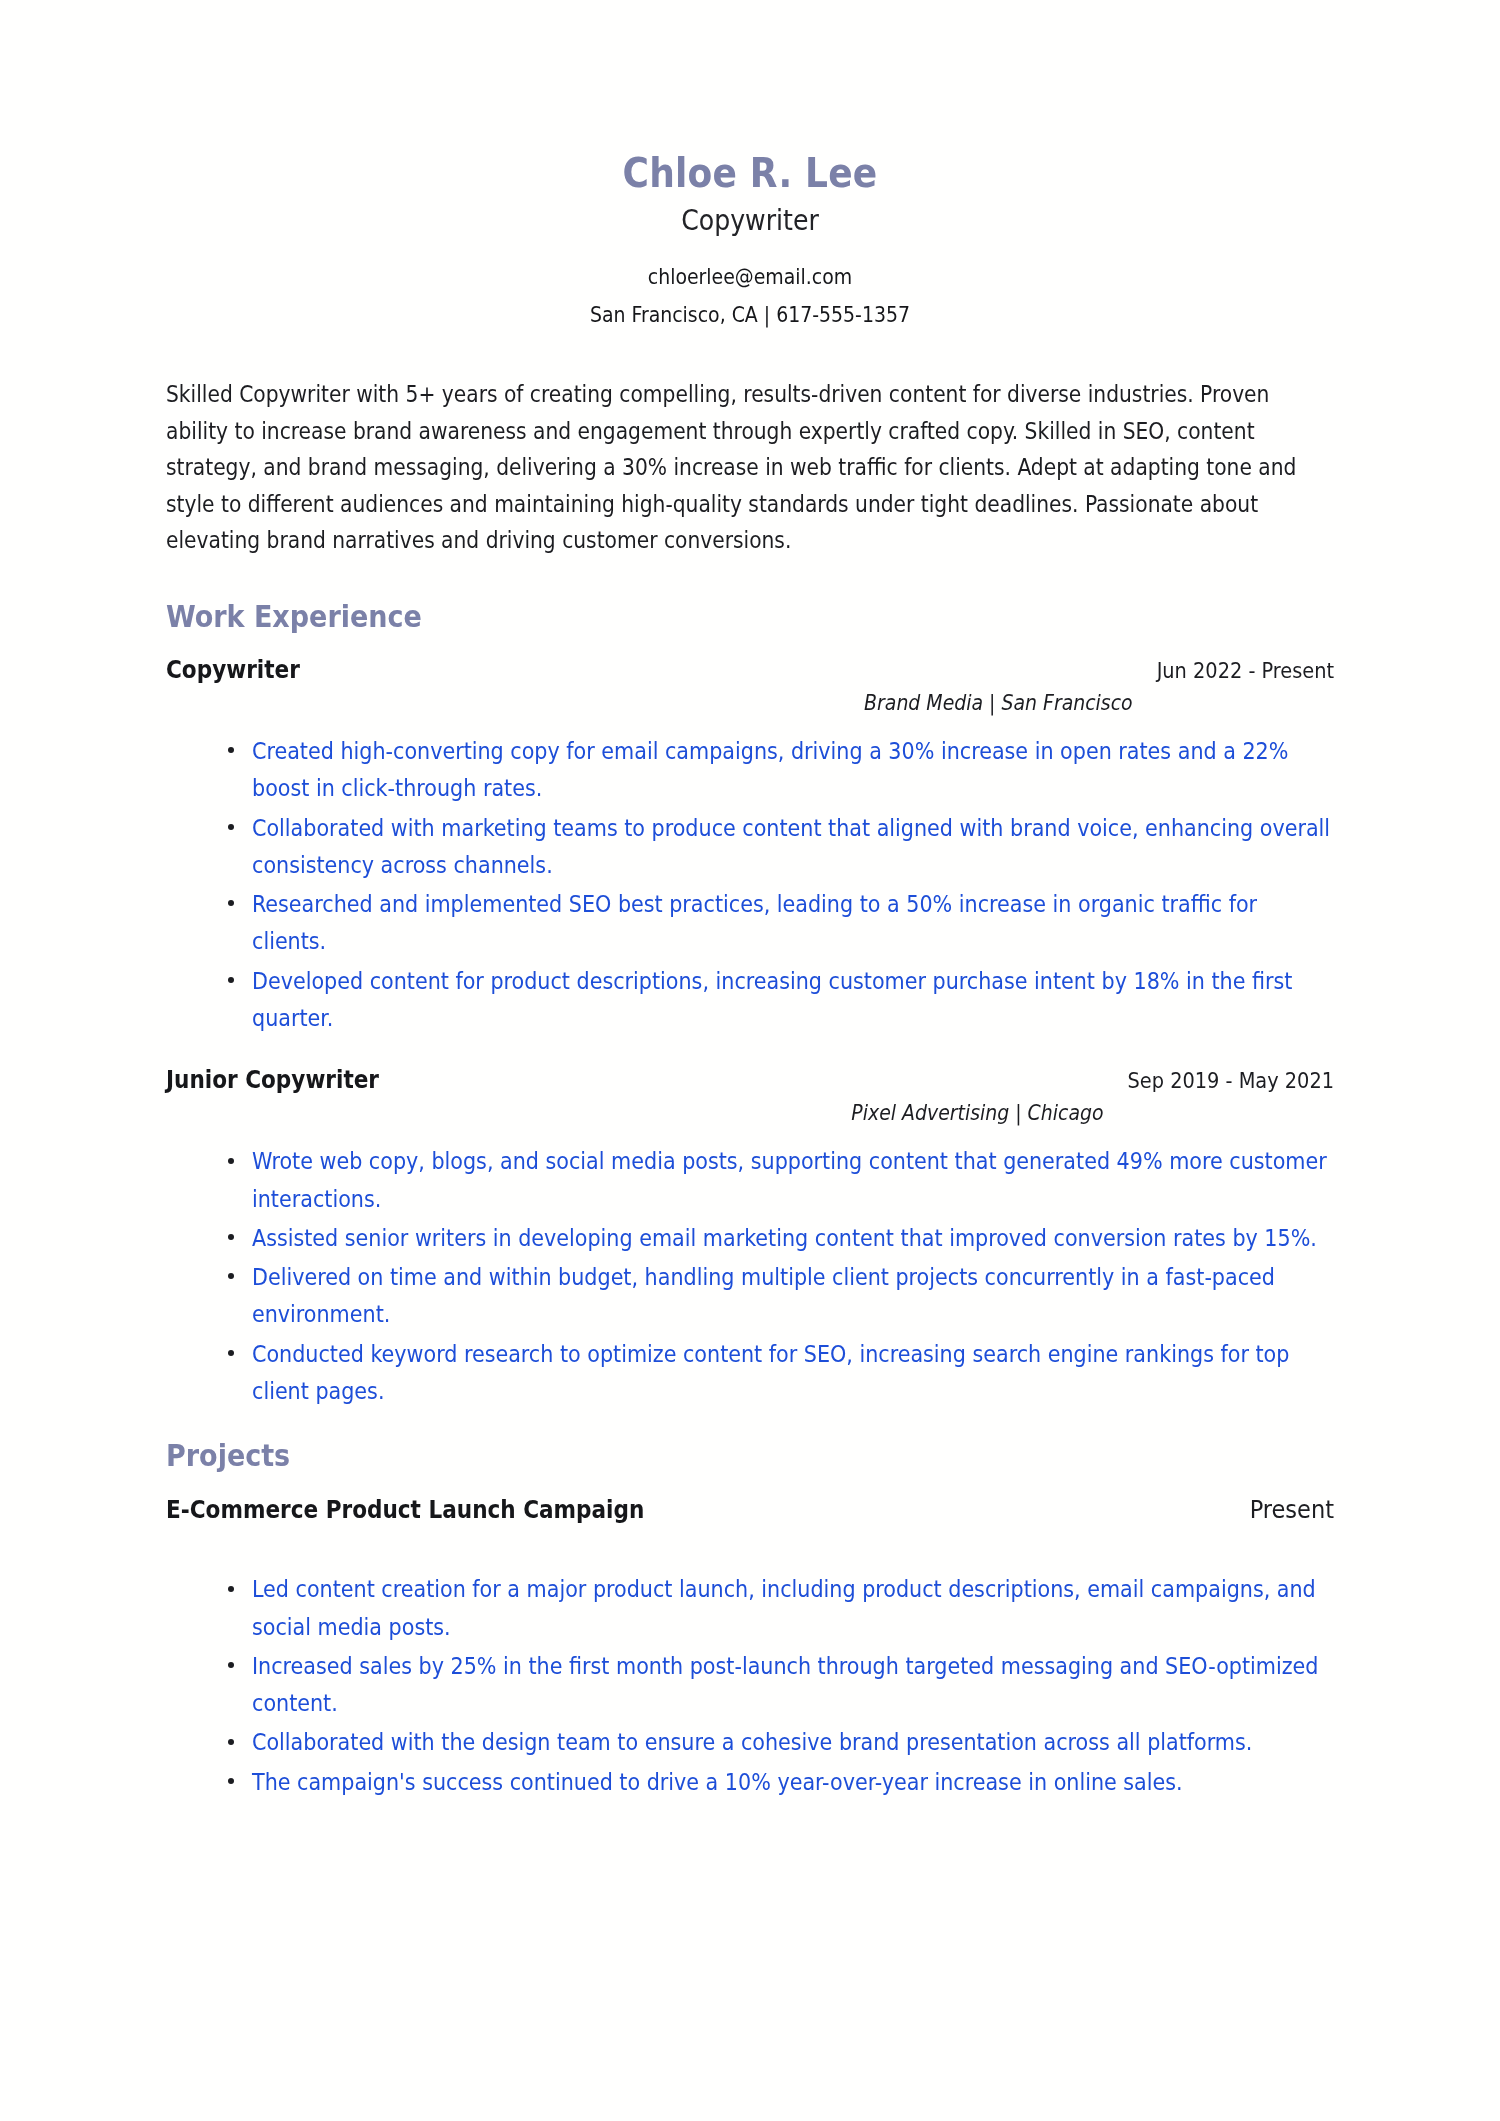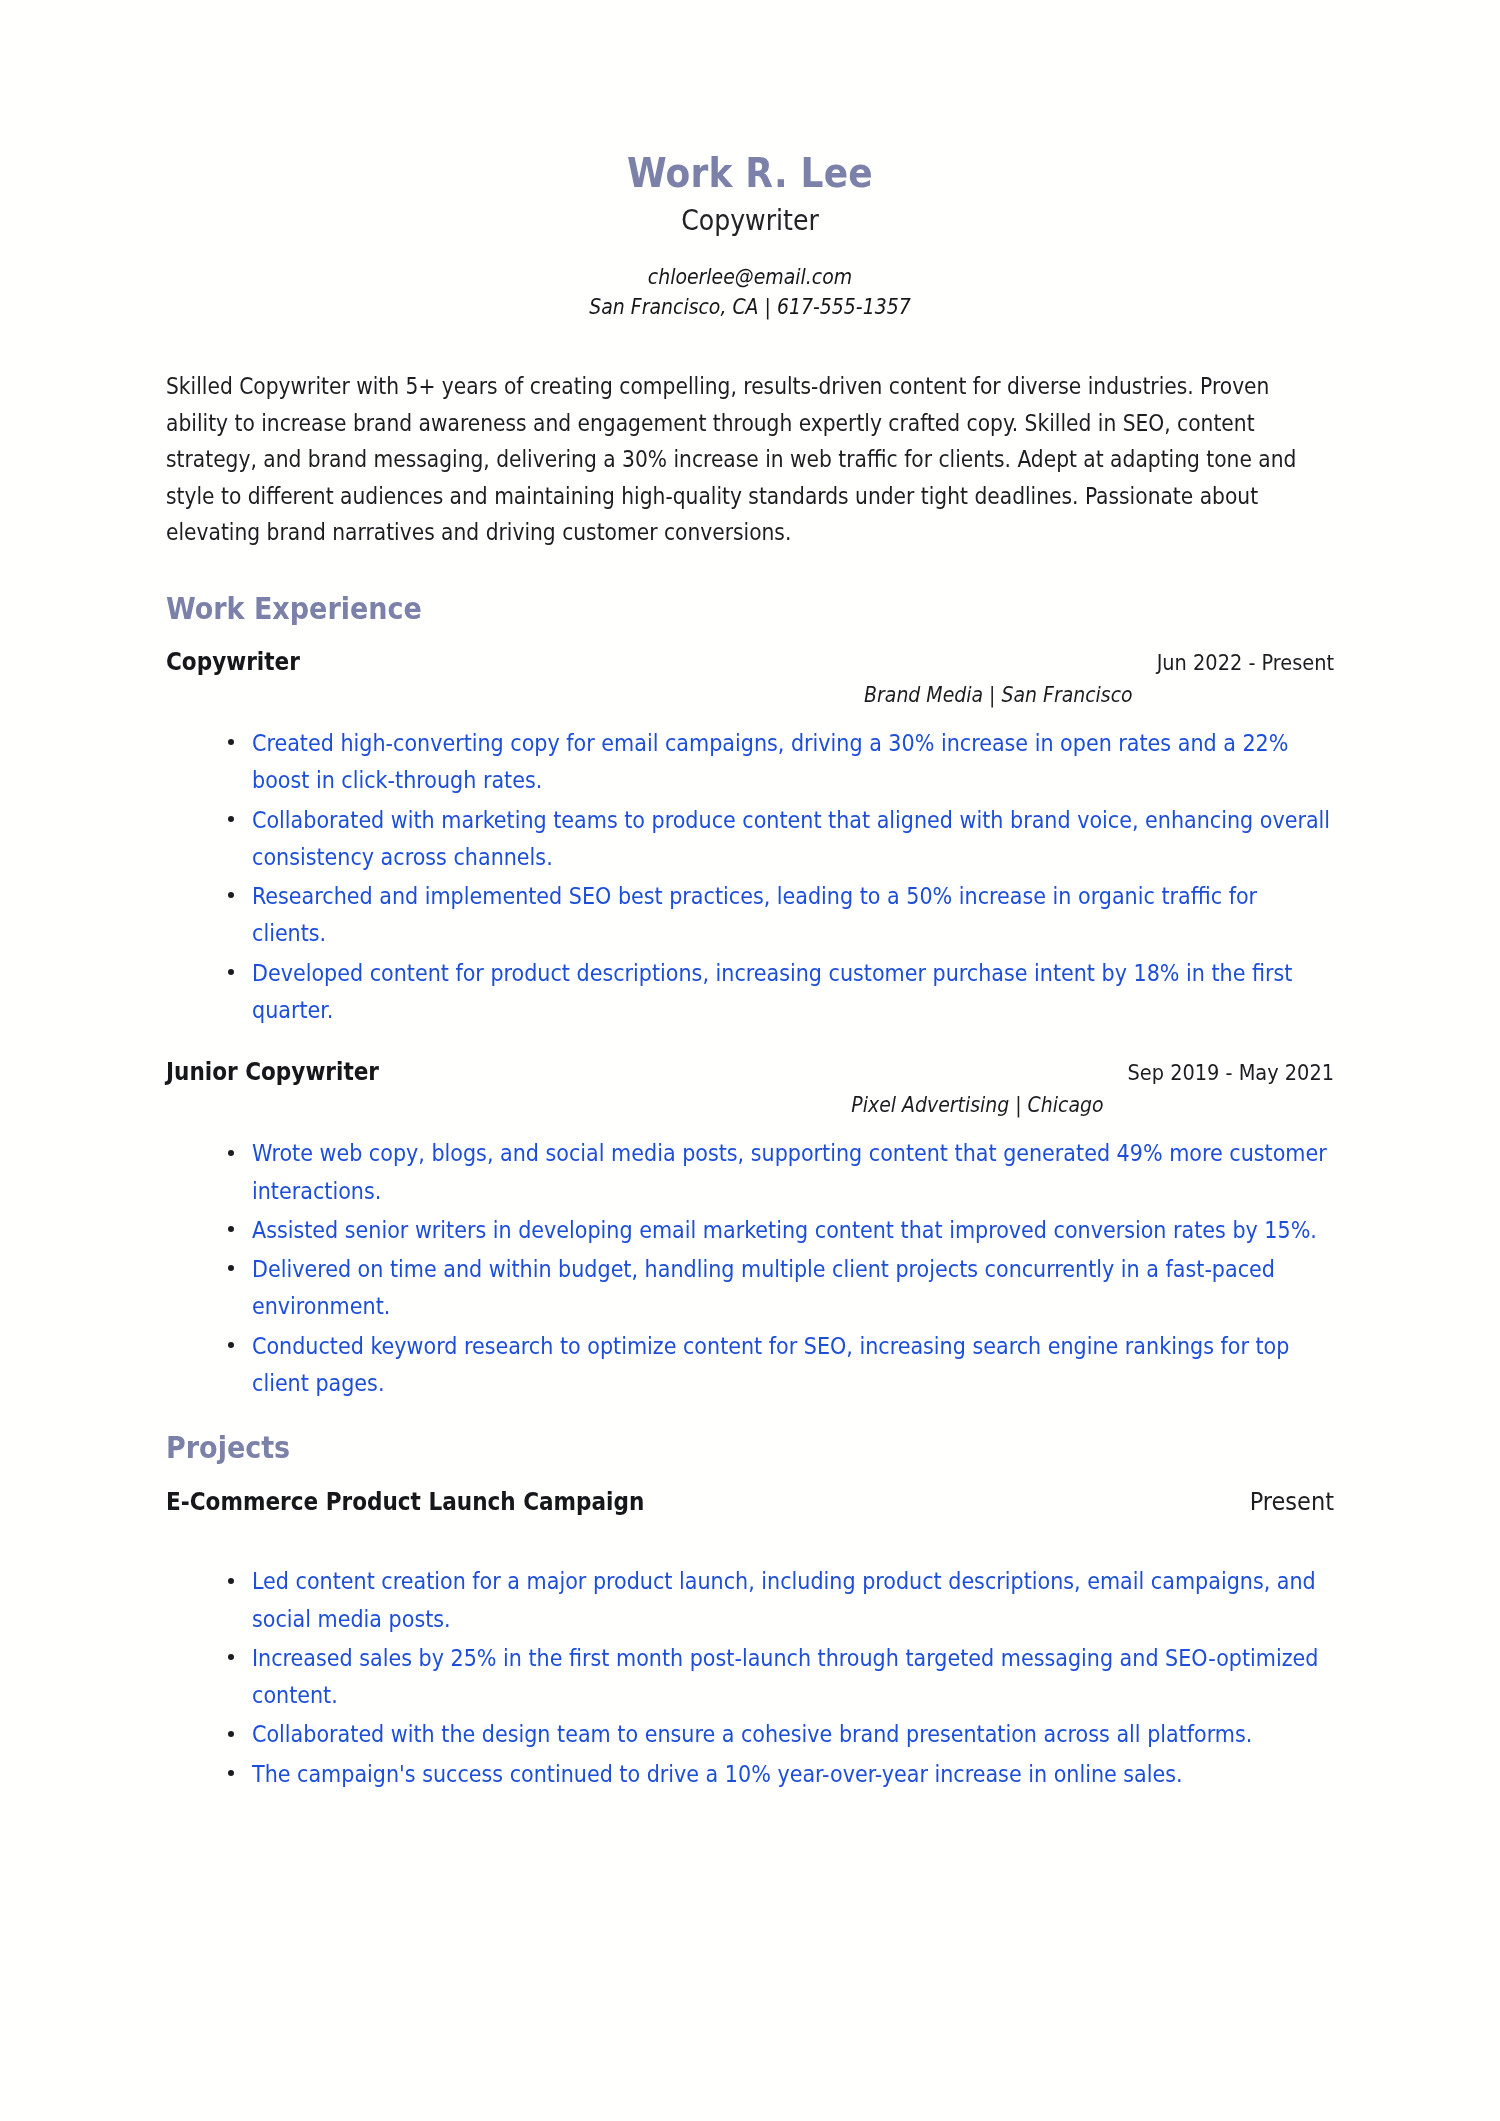--- a/index.html
+++ b/index.html
@@ -54,24 +54,23 @@
   }
   .job-role {
     font-size: 28px;
     color: #222327;
     font-weight: 400;
     line-height: 1.2;
     margin: 0 0 24px 0;
   }
   .contact-line {
     font-size: 21px;
-    font-style: italic;
     color: #16171a;
     line-height: 1.45;
-    margin: 0;
+    margin: 8px;
   }
 
   
   .summary {
     font-size: 22.5px;
     line-height: 1.62;
     color: #1c1d21;
     text-align: left;
     margin: 0 0 40px 0;
     padding: 0 6px;
@@ -155,21 +154,21 @@
   .project-entry .bullets { margin-top: 46px; }
 </style>
 </head>
 <body>
 
 <div class="page">
   <div class="sheet">
     <div class="content">
 
       <div class="resume-header">
-        <h1 class="full-name">Work R. Lee</h1>
+        <h1 class="full-name">Chloe R. Lee</h1>
         <div class="job-role">Copywriter</div>
         <div class="contact-line">chloerlee@email.com</div>
         <div class="contact-line">San Francisco, CA | 617-555-1357</div>
       </div>
 
       <p class="summary">Skilled Copywriter with 5+ years of creating compelling, results-driven content for diverse industries. Proven ability to increase brand awareness and engagement through expertly crafted copy. Skilled in SEO, content strategy, and brand messaging, delivering a 30% increase in web traffic for clients. Adept at adapting tone and style to different audiences and maintaining high-quality standards under tight deadlines. Passionate about elevating brand narratives and driving customer conversions.</p>
 
       <div class="section">
         <h2 class="section-title">Work Experience</h2>
 

